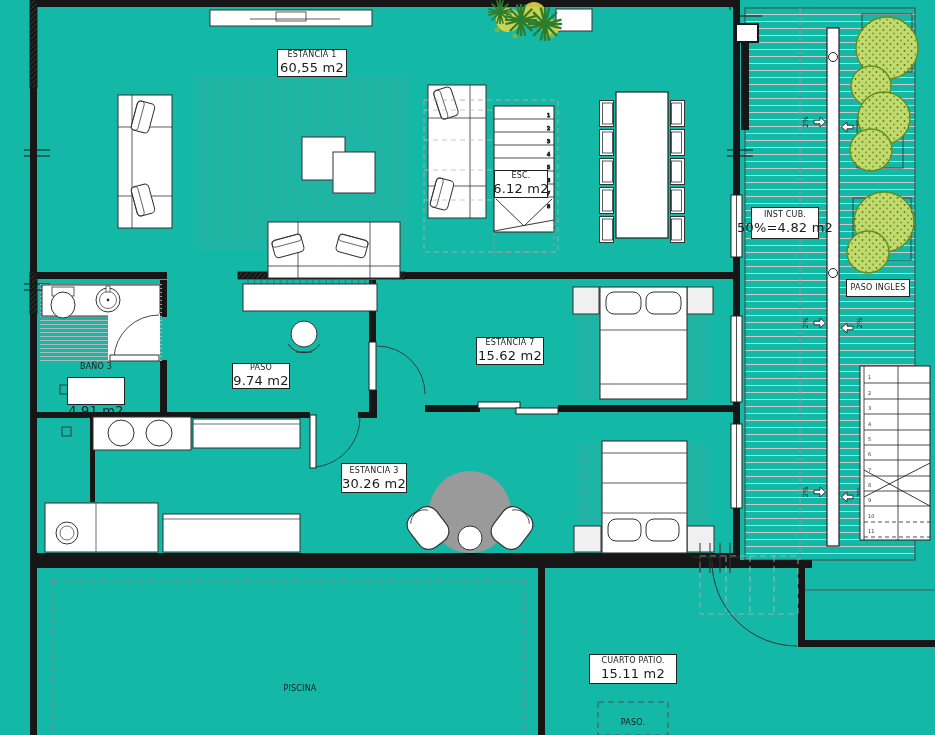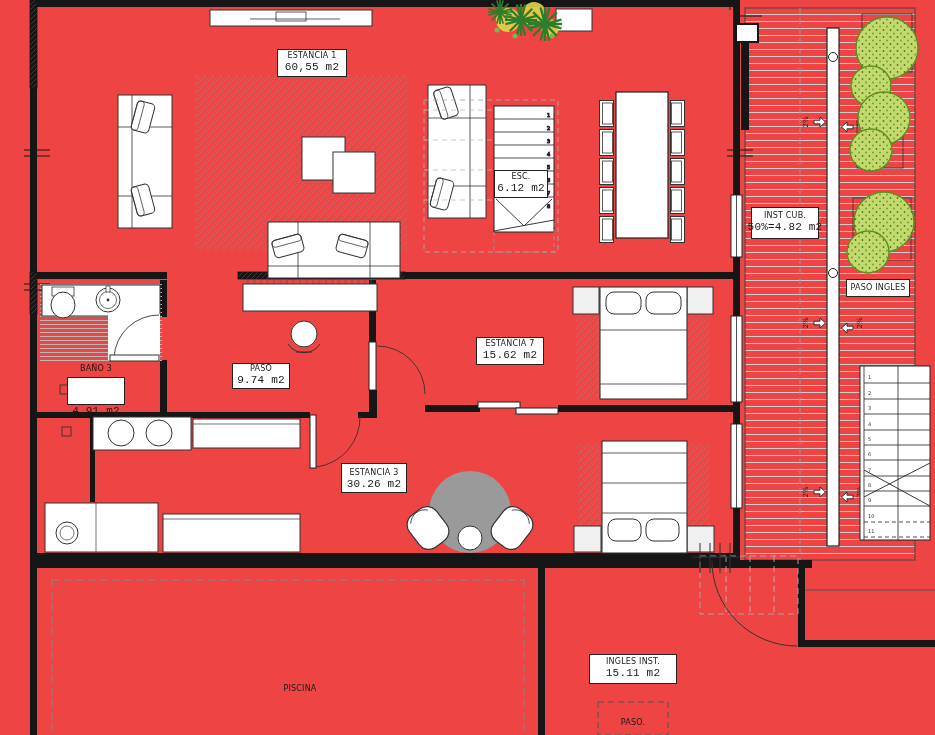--- a/index.html
+++ b/index.html
@@ -1,23 +1,23 @@
 <!DOCTYPE html>
 <html><head>
 <meta charset="utf-8">
 <style>
   html,body{margin:0;padding:0;background:#fff;}
-  #canvas{position:relative;width:935px;height:735px;background:#ef4444;overflow:hidden;
+  #canvas{position:relative;width:935px;height:735px;background:#14b8a6;overflow:hidden;
           font-family:"DejaVu Sans",sans-serif;color:#222;}
   #plan{position:absolute;left:0;top:0;}
   .lbl{position:absolute;font-size:8px;line-height:1.25;text-align:center;color:#1a1a1a;
        display:flex;flex-direction:column;justify-content:center;align-items:center;
        letter-spacing:.2px;white-space:nowrap;}
   .boxed{background:#fff;border:1px solid #222;}
-  .area{font-size:11px;font-family:Liberation Mono, monospace;}
+  .area{font-size:13px;}
   svg text{font-family:"DejaVu Sans",sans-serif;fill:#222;}
   .stnum{font-size:5px;fill:#333;}
   .slope{font-size:7px;fill:#222;}
 </style>
 </head>
 <body>
 
 <div id="canvas">
 
 <svg id="plan" width="935" height="735" viewBox="0 0 935 735">
@@ -429,20 +429,20 @@
   <span class="area">4.91 m2</span>
 </div>
 <div class="lbl boxed" style="left:341px;top:463px;width:64px;height:28px;justify-content:flex-end;">
   <span>ESTANCIA 3</span>
   <span class="area">30.26 m2</span>
 </div>
 <div class="lbl" style="left:270px;top:682px;width:60px;height:14px;">
   <span>PISCINA</span>
 </div>
 <div class="lbl boxed" style="left:589px;top:654px;width:86px;height:28px;">
-  <span>INGLES INST.</span>
+  <span>CUARTO PATIO.</span>
   <span class="area">15.11 m2</span>
 </div>
 <div class="lbl" style="left:598px;top:715px;width:70px;height:16px;">
   <span>PASO.</span>
 </div>
 
 </div>
 
 </body></html>

